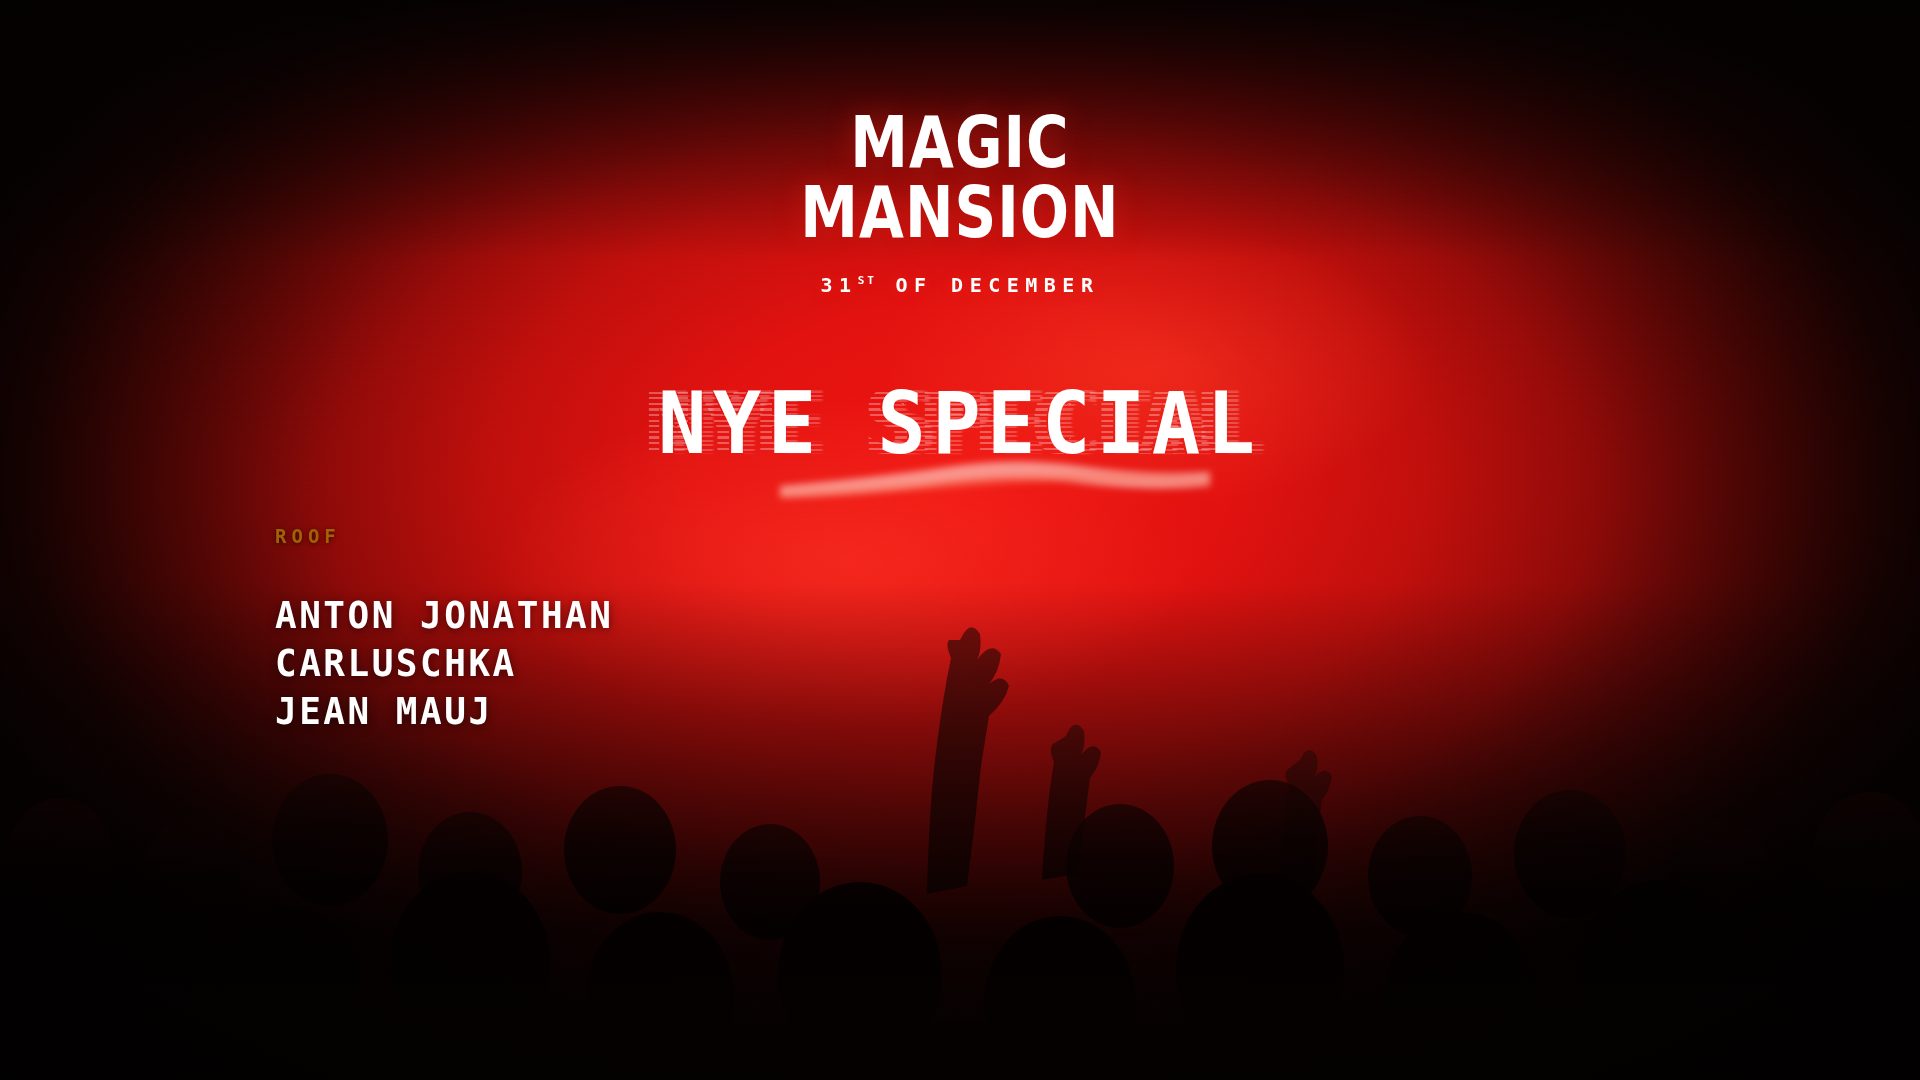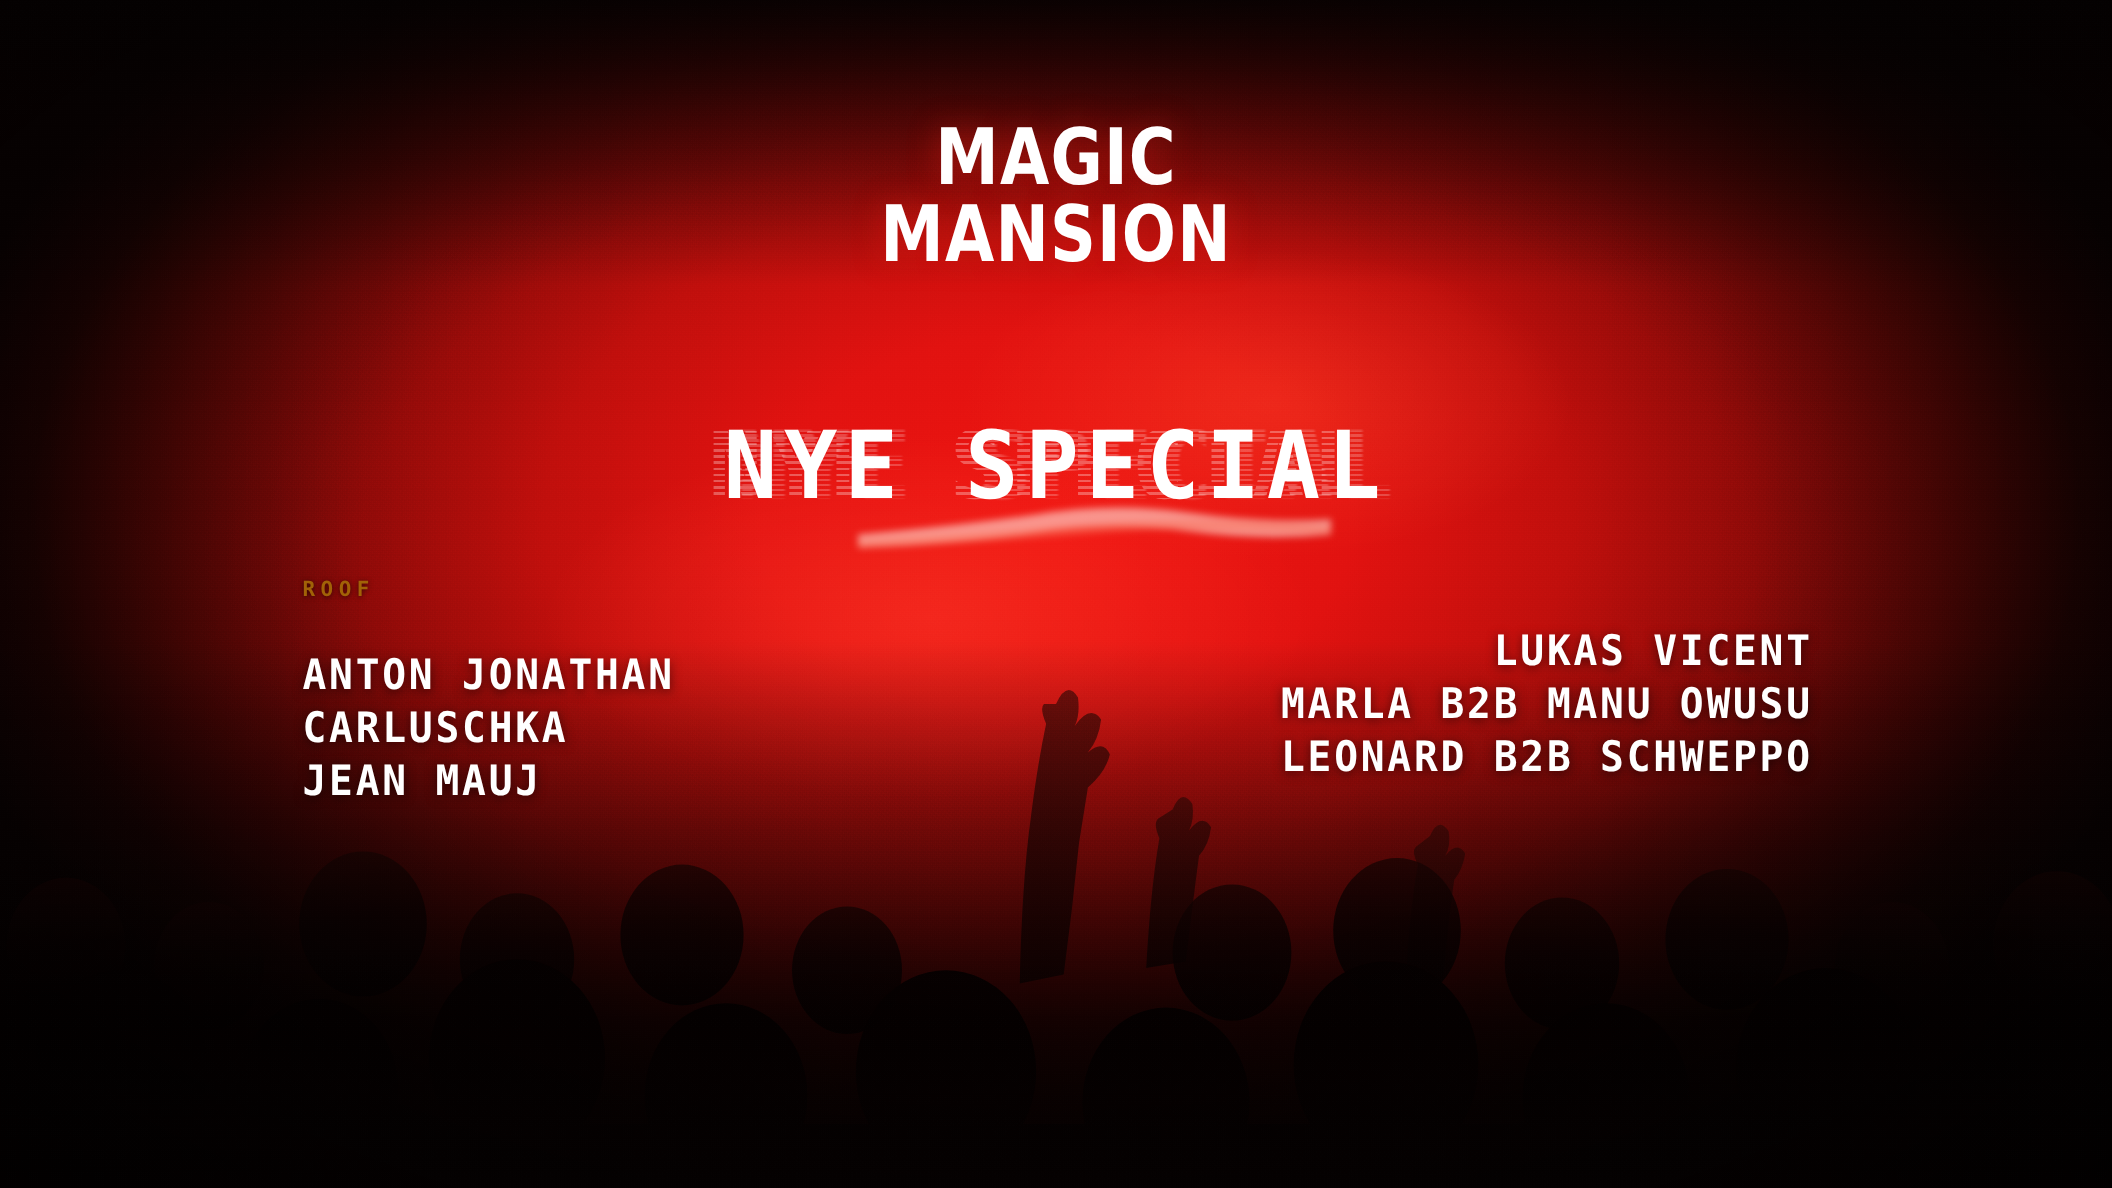--- a/index.html
+++ b/index.html
@@ -262,20 +262,21 @@
 
   <div class="bg-layer bg-floor"></div>
   <div class="bg-layer bg-vignette"></div>
   <div class="bg-layer bg-grain"></div>
 
   <div class="content">
 
     <div class="logo-block">
       <div class="logo-word logo-l1">MAGIC</div>
       <div class="logo-word logo-l2">MANSION</div>
+      <div class="logo-date"><span>31</span><sup>ST</sup> <span>OF DECEMBER</span></div>
     </div>
 
     <div class="headline-wrap">
       <div class="headline" data-ghost="NYE SPECIAL">NYE SPECIAL</div>
     </div>
 
     <div class="smear">
       <svg viewBox="0 0 430 48" preserveAspectRatio="none" aria-hidden="true">
         <path d="M0 34 Q90 26 160 16 Q230 4 300 14 Q370 24 430 20 L430 34 Q370 40 300 31 Q230 21 160 32 Q90 43 0 46 Z" fill="rgba(255,225,215,.85)"></path>
         <path d="M0 40 Q110 33 210 25 Q310 17 430 27 L430 33 Q310 25 210 33 Q110 41 0 46 Z" fill="rgba(255,150,120,.55)"></path>
@@ -287,24 +288,19 @@
       <div class="col col-left">
         <div class="stage-label">ROOF</div>
         <div class="artist-list">
           <div class="artist">ANTON JONATHAN</div>
           <div class="artist">CARLUSCHKA</div>
           <div class="artist">JEAN MAUJ</div>
         </div>
       </div>
 
       <div class="col col-right">
-        <div class="artist-list">
-          <div class="artist">LUKAS VICENT</div>
-          <div class="artist">MARLA B2B MANU OWUSU</div>
-          <div class="artist">LEONARD B2B SCHWEPPO</div>
-        </div>
       </div>
 
     </div>
 
 
   </div>
 </div>
 
 </body></html>

